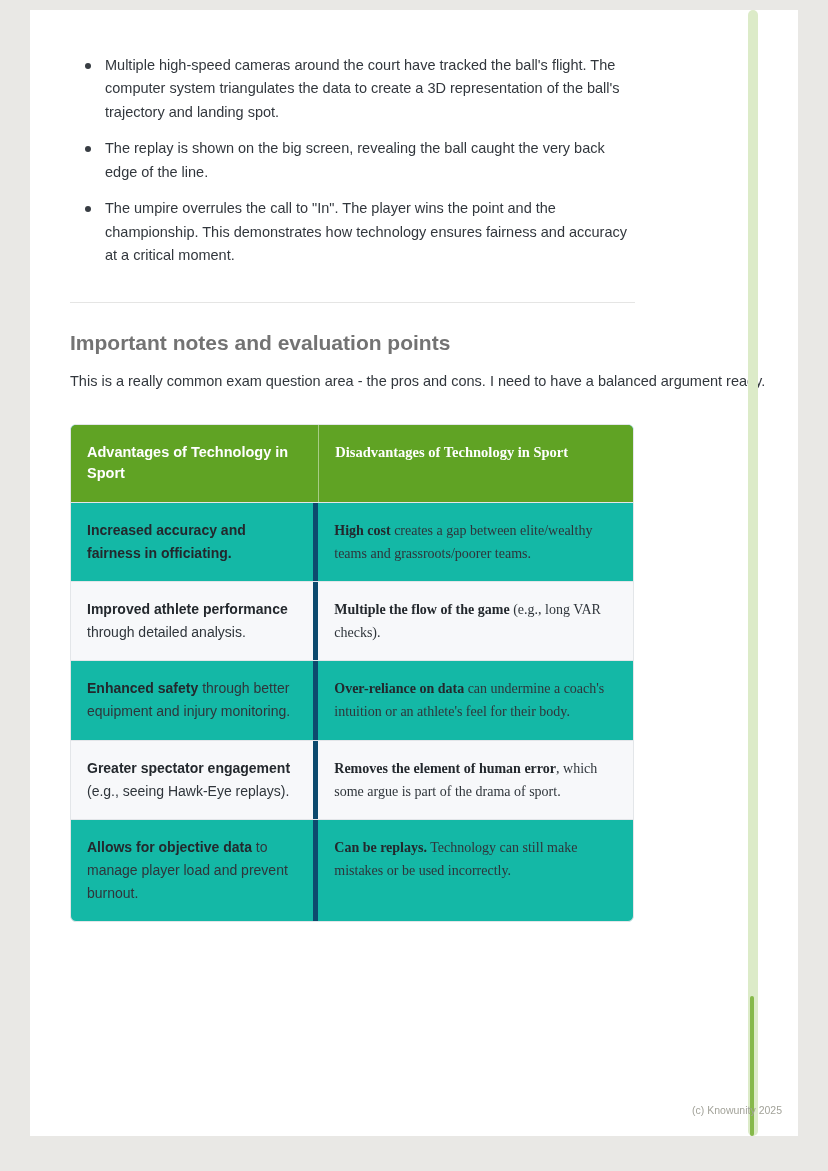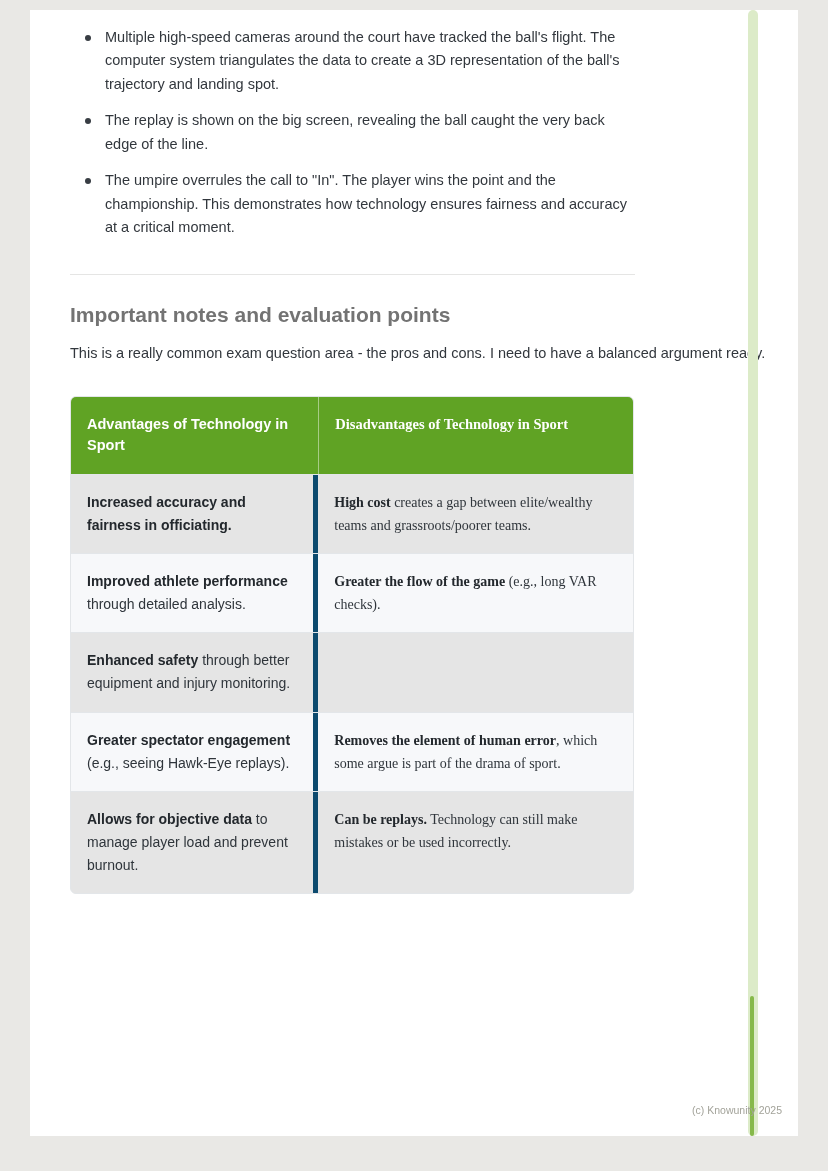--- a/index.html
+++ b/index.html
@@ -9,21 +9,21 @@
     font-family:"Liberation Sans","DejaVu Sans",sans-serif;
     position:relative;
     overflow:hidden;
   }
   .page {
     position:absolute; left:30px; top:10px;
     width:768px; height:1126px;
     background:#ffffff;
   }
   .content {
-    position:absolute; left:40px; top:16px; width:712px;
+    position:absolute; left:40px; top:44px; width:712px;
   }
   ul.bullets { list-style:none; width:552px; margin-left:12px; }
   ul.bullets li {
     position:relative; padding-left:23px; margin-bottom:13px;
     font-size:14.5px; line-height:1.62; color:#32373d;
   }
   ul.bullets li .dot {
     position:absolute; left:3px; top:9px;
     width:6px; height:6px; border-radius:50%; background:#383d43;
   }
@@ -34,21 +34,21 @@
   h2.section-heading {
     margin-top:28px; font-size:21px; font-weight:bold; color:#737373;
   }
   p.intro {
     margin-top:14px; width:712px;
     font-size:14.5px; line-height:1.7; color:#32373d;
   }
   .table-wrap {
     margin-top:30px; width:564px;
     border:1px solid #e3e6e9; border-radius:6px; overflow:hidden;
-    background:#e5e5e5;
+    background:#14b8a6;
   }
   .t-header { display:flex; background:#60a324; color:#ffffff; }
   .t-header .cell {
     padding:17px 16px; font-size:14.5px; font-weight:bold; line-height:1.5;
   }
   .cell-left { width:44%; }
   .cell-right { width:56%;font-family:Liberation Serif, serif; }
   .t-header .cell-right { border-left:1px solid rgba(255,255,255,0.45); }
   .t-row { display:flex; border-top:1px solid #e3e6e9; }
   .t-row.alt { background:#f7f8fa; }
@@ -111,27 +111,30 @@
         <div class="cell cell-right">
           <b>High cost</b><span> creates a gap between elite/wealthy teams and grassroots/poorer teams.</span>
         </div>
       </div>
 
       <div class="t-row alt">
         <div class="cell cell-left">
           <b>Improved athlete performance</b><span> through detailed analysis.</span>
         </div>
         <div class="cell cell-right">
-          <b>Greater the flow of the game</b><span> (e.g., long VAR checks).</span>
+          <b>Multiple the flow of the game</b><span> (e.g., long VAR checks).</span>
         </div>
       </div>
 
       <div class="t-row">
         <div class="cell cell-left">
           <b>Enhanced safety</b><span> through better equipment and injury monitoring.</span>
+        </div>
+        <div class="cell cell-right">
+          <b>Over-reliance on data</b><span> can undermine a coach's intuition or an athlete's feel for their body.</span>
         </div>
       </div>
 
       <div class="t-row alt">
         <div class="cell cell-left">
           <b>Greater spectator engagement</b><span> (e.g., seeing Hawk-Eye replays).</span>
         </div>
         <div class="cell cell-right">
           <b>Removes the element of human error</b><span>, which some argue is part of the drama of sport.</span>
         </div>

